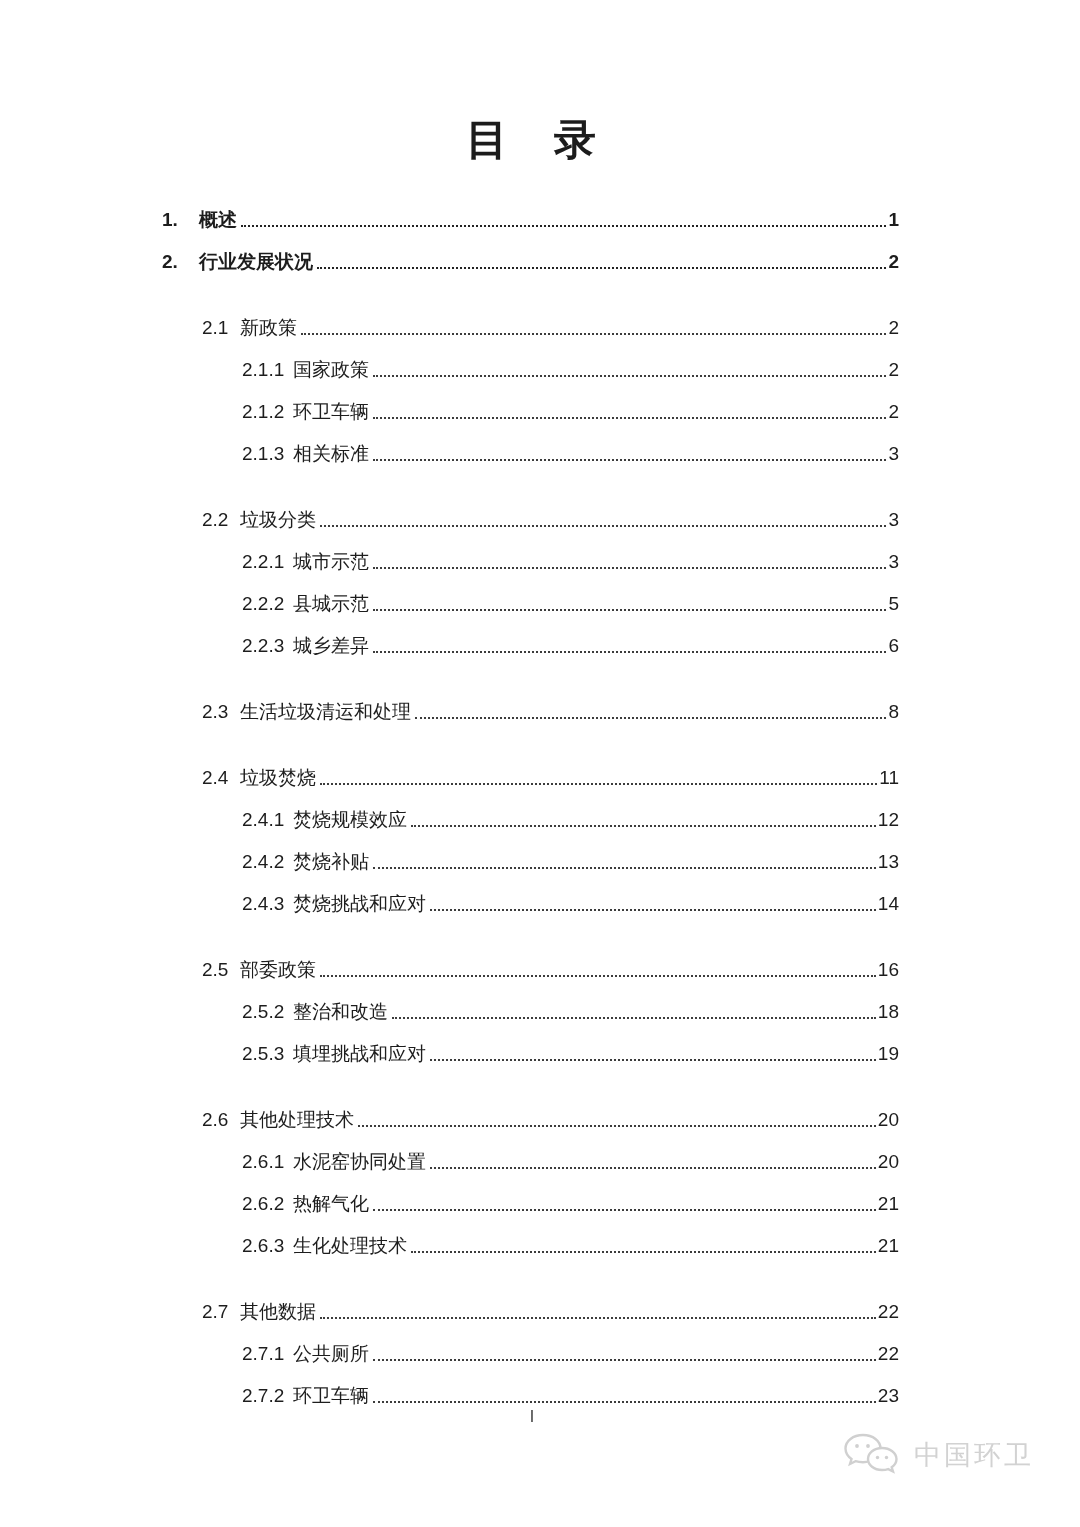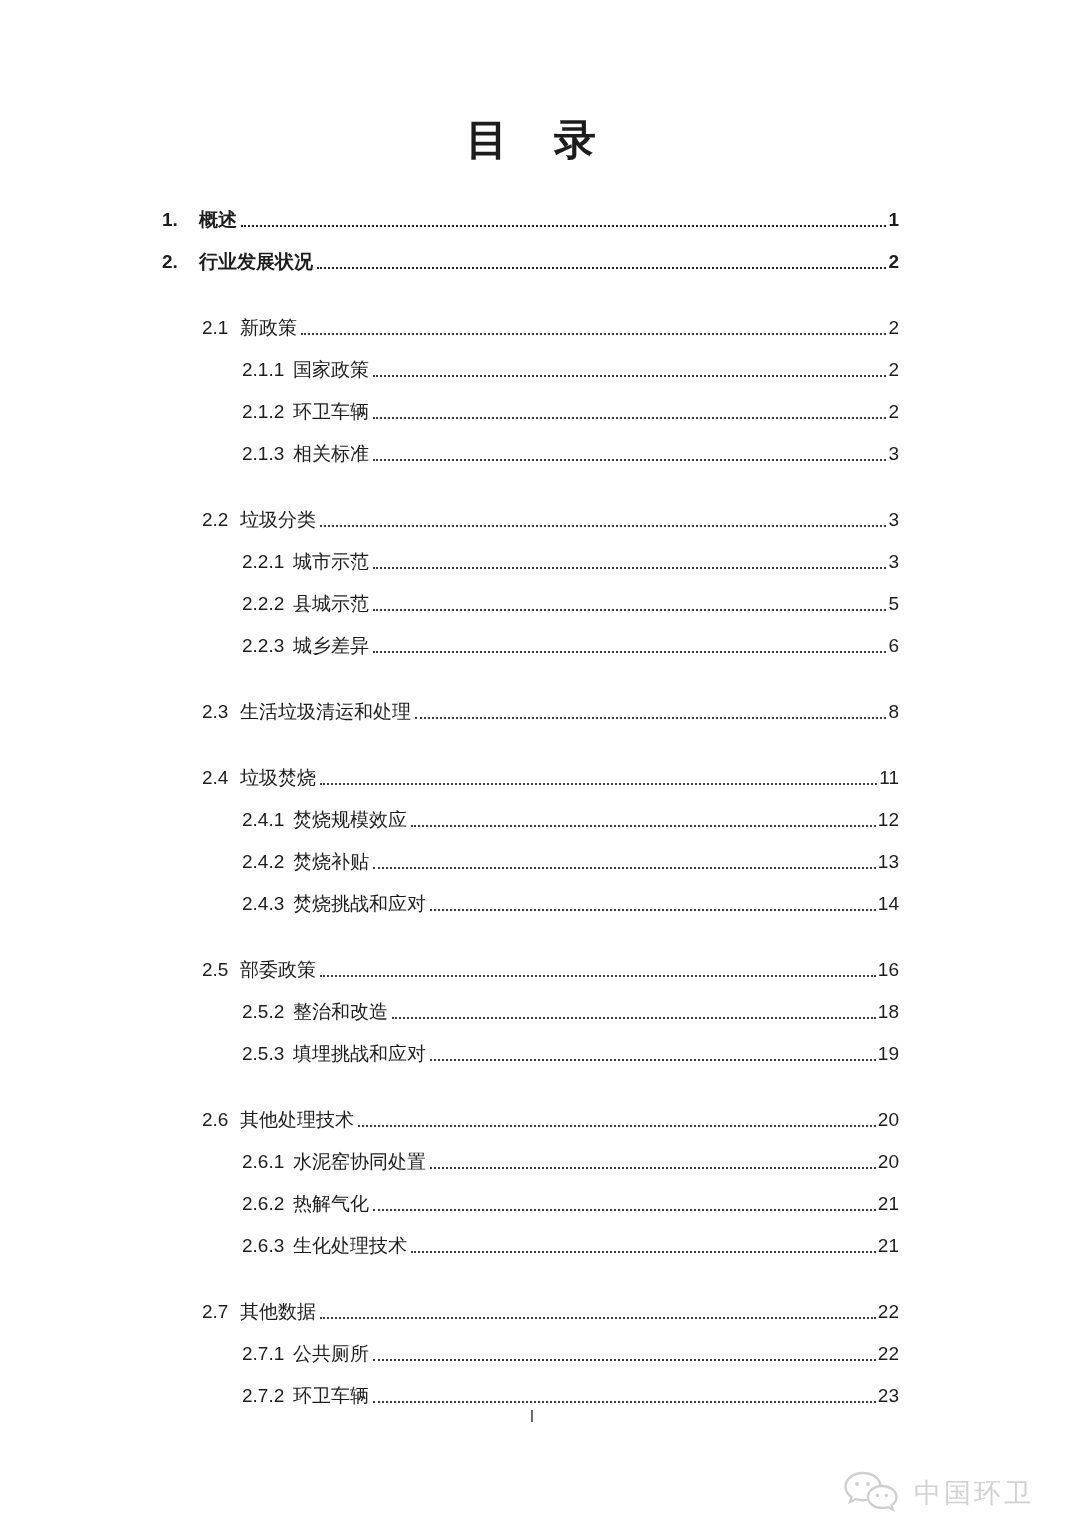--- a/index.html
+++ b/index.html
@@ -60,21 +60,21 @@
     top: 1408px;
     left: 0;
     width: 100%;
     text-align: center;
     font-size: 16px;
     color: #3a3a3a;
   }
   .watermark {
     position: absolute;
     right: 30px;
-    top: 1470px;
+    top: 1432px;
     display: flex;
     align-items: center;
     gap: 16px;
     color: #d2d2d2;
     user-select: none;
   }
   .watermark-logo { width: 56px; height: 46px; }
   .watermark-text {
     font-size: 27px;
     letter-spacing: 3px;

